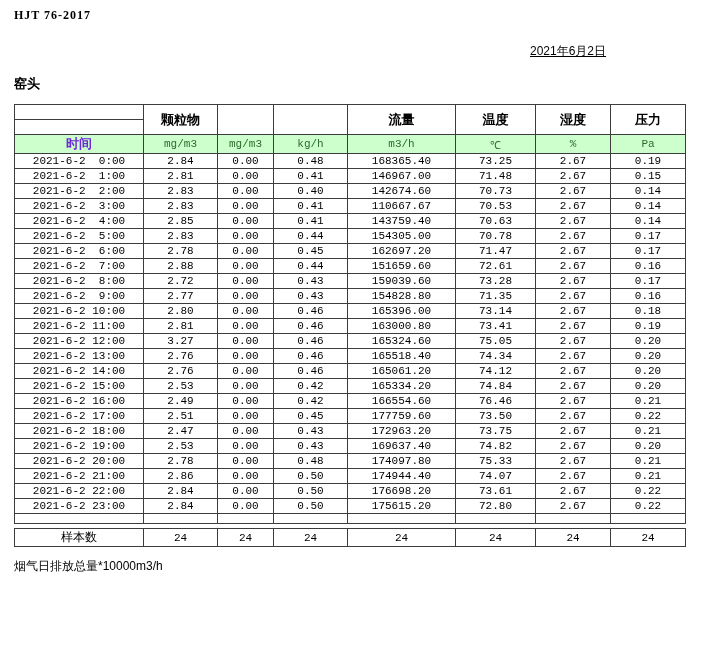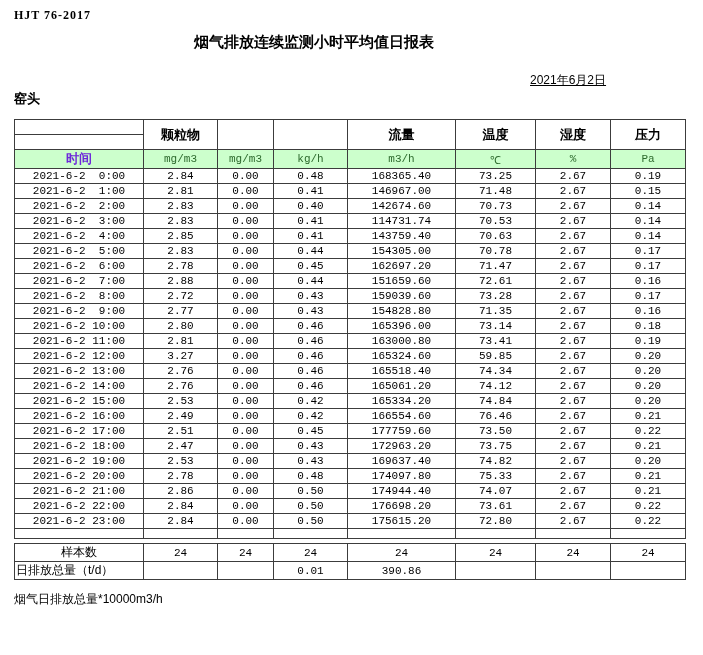--- a/index.html
+++ b/index.html
@@ -7,21 +7,21 @@
     width:703px; height:655px; background:#ffffff; color:#000;
     font-family:"Liberation Sans", sans-serif; position:relative; overflow:hidden;
   }
   .doc { padding:8px 0 0 14px; }
   .std-no { font-weight:bold; font-size:12px; font-family:"Liberation Serif", serif; letter-spacing:1px; }
   .title-wrap { width:600px; text-align:center; margin-top:10px; }
   .report-title { font-size:15px; font-weight:bold; }
   .company-line { position:relative; margin-top:20px; height:16px; }
   .company { font-weight:bold; font-size:13px; }
   .date { position:absolute; left:516px; top:0; font-size:12px; font-weight:normal;text-decoration:underline; }
-  .location { font-weight:bold; font-size:13px; margin-top:2px; height:16px; }
+  .location { font-weight:bold; font-size:13px; margin-top:16px; height:16px; }
 
   table { border-collapse:collapse; table-layout:fixed; margin-top:13px; }
   td {
     border:1px solid #3c3c3c; padding:0; height:14px; text-align:center;
     font-family:"Liberation Mono","DejaVu Sans Mono",monospace;
     font-size:11px; white-space:pre; overflow:hidden;
   }
   td.cjk { font-family:Liberation Sans, sans-serif; font-weight:bold; font-size:13px;margin-top:11px; }
   tr.group-row td { height:14px; }
   tr.unit-row td { background:#ccffcc; color:#2d6a2d; }
@@ -35,23 +35,20 @@
   .footer { margin-top:11px; font-size:12px; }
   .footer-note { height:16px; }
 </style>
 </head>
 <body>
 
 <div class="doc">
 
   <div class="std-no">HJT  76-2017</div>
 
-  <div class="title-wrap">
-    <span class="report-title">烟气排放连续监测小时平均值日报表</span>
-  </div>
 
   <div class="company-line">
     <span class="date">2021年6月2日</span>
   </div>
   <div class="location">窑头</div>
 
   <table>
     <colgroup>
       <col style="width:129px">
         <col style="width:74px">
@@ -116,21 +113,21 @@
           <td>142674.60</td>
           <td>70.73</td>
           <td>2.67</td>
           <td>0.14</td>
         </tr>
         <tr>
           <td>2021-6-2  3:00</td>
           <td>2.83</td>
           <td>0.00</td>
           <td>0.41</td>
-          <td>114731.74</td>
+          <td>110667.67</td>
           <td>70.53</td>
           <td>2.67</td>
           <td>0.14</td>
         </tr>
         <tr>
           <td>2021-6-2  4:00</td>
           <td>2.85</td>
           <td>0.00</td>
           <td>0.41</td>
           <td>143759.40</td>
@@ -207,21 +204,21 @@
           <td>73.41</td>
           <td>2.67</td>
           <td>0.19</td>
         </tr>
         <tr>
           <td>2021-6-2 12:00</td>
           <td>3.27</td>
           <td>0.00</td>
           <td>0.46</td>
           <td>165324.60</td>
-          <td>59.85</td>
+          <td>75.05</td>
           <td>2.67</td>
           <td>0.20</td>
         </tr>
         <tr>
           <td>2021-6-2 13:00</td>
           <td>2.76</td>
           <td>0.00</td>
           <td>0.46</td>
           <td>165518.40</td>
           <td>74.34</td>
@@ -358,30 +355,20 @@
         <tr>
           <td class="sum-label">样本数</td>
           <td>24</td>
           <td>24</td>
           <td>24</td>
           <td>24</td>
           <td>24</td>
           <td>24</td>
           <td>24</td>
         </tr>
-        <tr>
-          <td class="sum-label sum-label-left">日排放总量（t/d）</td>
-          <td></td>
-          <td></td>
-          <td>0.01</td>
-          <td>390.86</td>
-          <td></td>
-          <td></td>
-          <td></td>
-        </tr>
       </tbody>
   </table>
 
   <div class="footer">
     <div class="footer-note">烟气日排放总量*10000m3/h</div>
 
   </div>
 
 </div>
 

